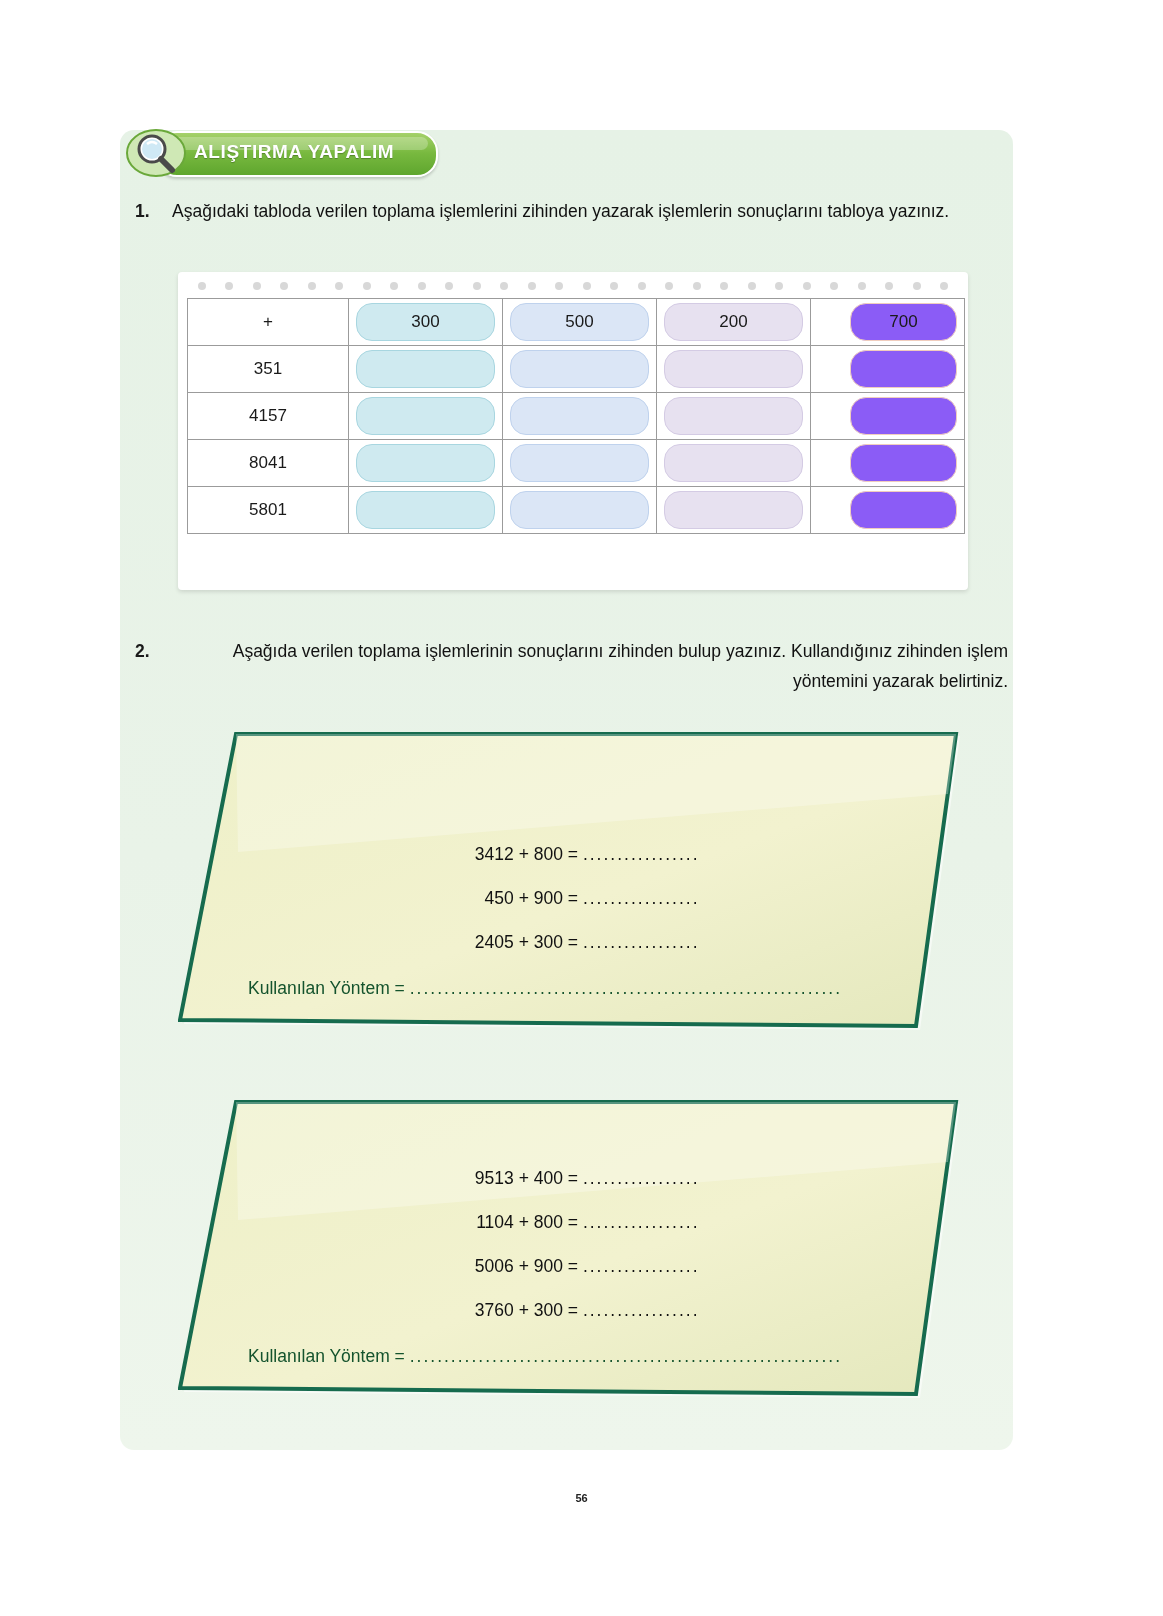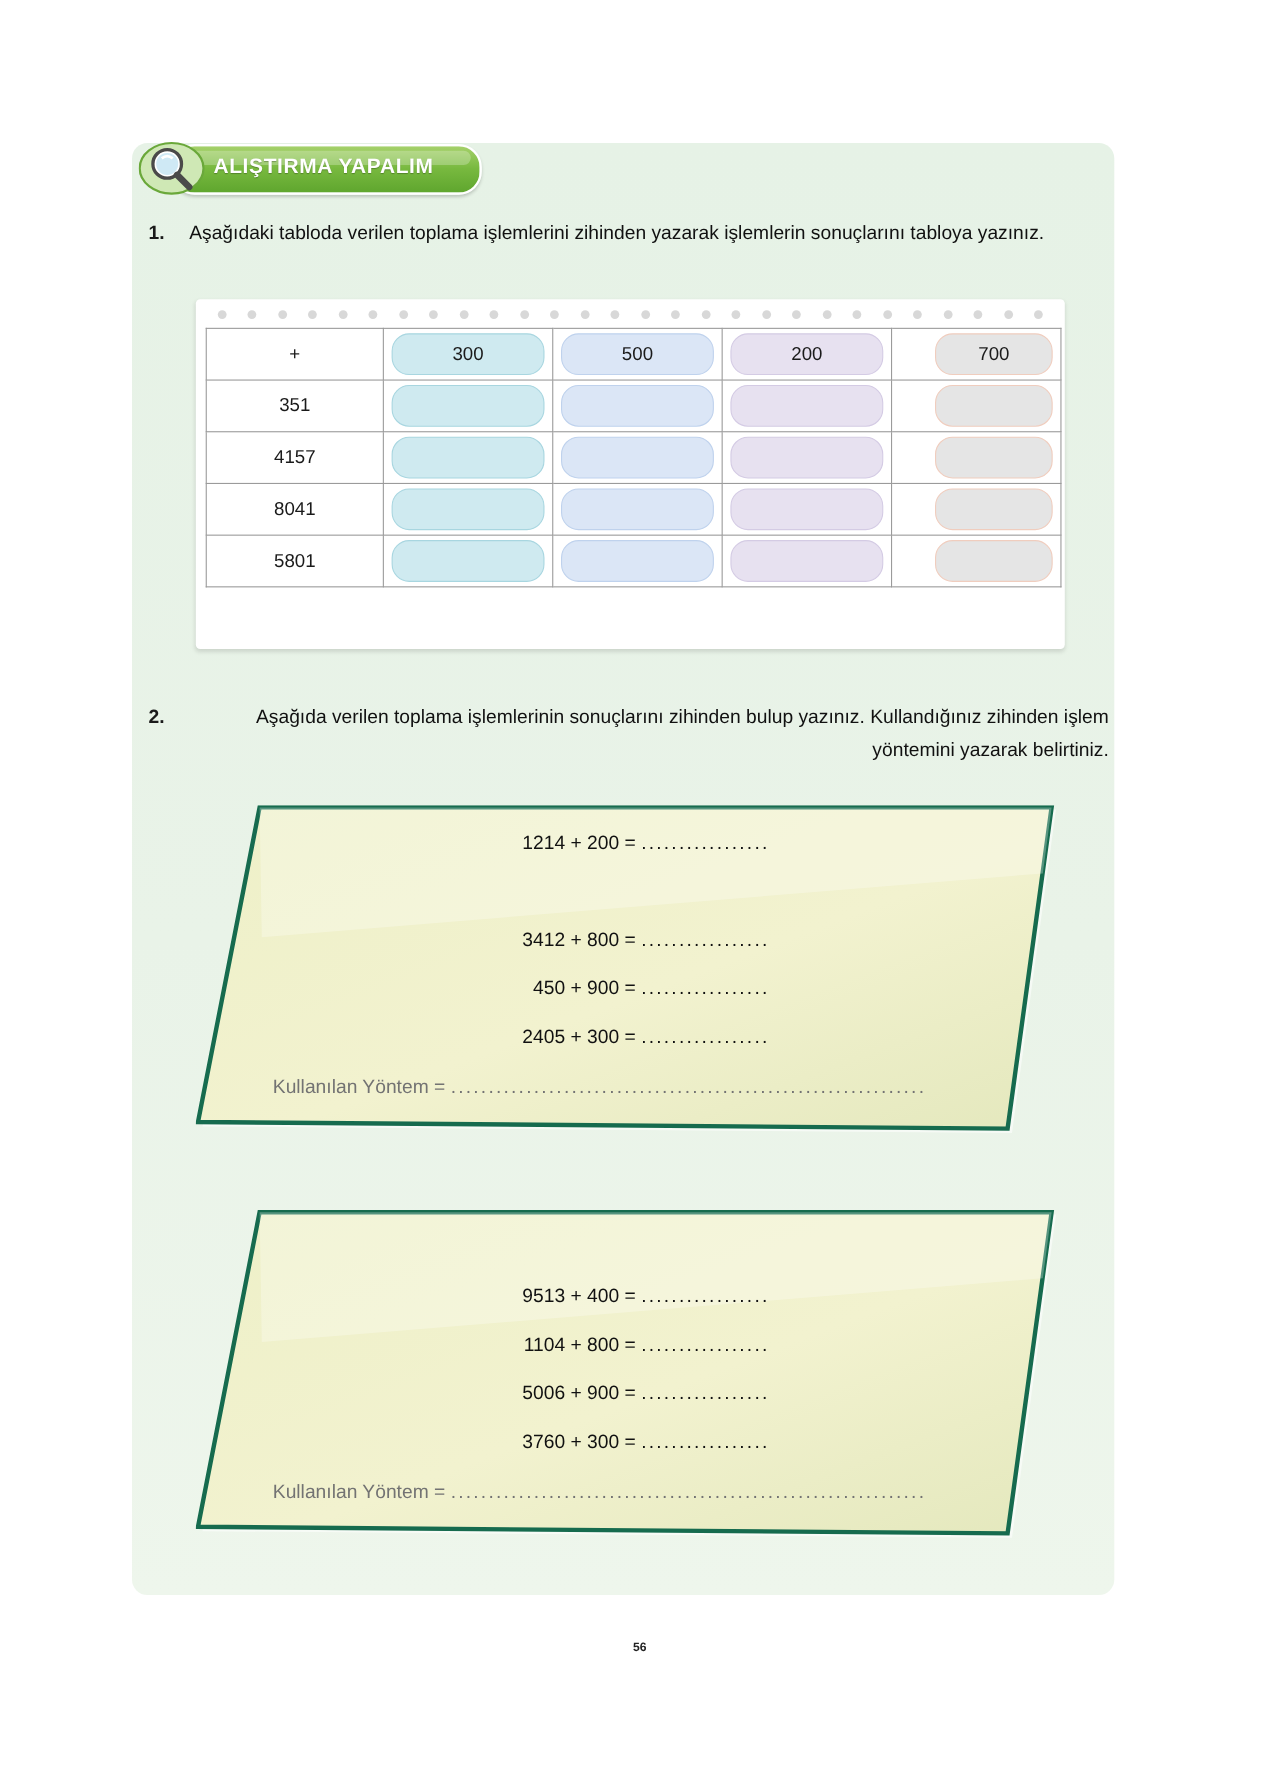--- a/index.html
+++ b/index.html
@@ -146,21 +146,21 @@
   .chip {
     height: 36px;
     margin: 0 7px;
     border-radius: 16px;
     line-height: 36px;
     font-size: 17px;
   }
   .chip.c0 { background: #cfeaf0; border: 1px solid #a8d6e0; }
   .chip.c1 { background: #dbe6f6; border: 1px solid #bfd2ed; }
   .chip.c2 { background: #e7e1f0; border: 1px solid #d4cbe4; }
-  .chip.c3 { background: #e5e5e5; border: 1px solid #f0cdbe; margin-left: 39px; }
+  .chip.c3 { background: #8b5cf6; border: 1px solid #f0cdbe; margin-left: 39px; }
 
   
   .card {
     position: absolute;
     width: 790px;
     height: 310px;
   }
   #card1 { left: 178px; top: 732px; }
   #card2 { left: 178px; top: 1100px; }
 
@@ -189,21 +189,21 @@
     width: 150px;
     text-align: right;
   }
   .eq .dots {
     letter-spacing: 2px;
   }
   .method {
     position: absolute;
     left: 70px;
     font-size: 17.5px;
-    color: #737373;
+    color: #14532d;
   }
   .method .dots { letter-spacing: 2px; }
 
   .page-number {
     position: absolute;
     left: 0;
     top: 1492px;
     width: 1163px;
     text-align: center;
     font-size: 11px;
@@ -356,24 +356,20 @@
         <stop offset="0%" stop-color="#eef0c8"></stop>
         <stop offset="55%" stop-color="#f2f2cf"></stop>
         <stop offset="100%" stop-color="#e4e8bd"></stop>
       </linearGradient>
     </defs>
     <path d="M62 4 L782 4 L742 298 L6 292 Z" fill="#ffffff" opacity="0.55"></path>
     <path d="M58 2 L778 2 L738 294 L2 288 Z" fill="url(#g1)" stroke="#166b4e" stroke-width="4"></path>
     <path d="M58 2 L778 2 L770 62 L60 120 Z" fill="#ffffff" opacity="0.28"></path>
   </svg>
   <div class="lines">
-    <div class="eq" style="top:24px">
-      <span class="lhs">1214 + 200 =</span>
-      <span class="dots">.................</span>
-    </div>
     <div class="eq" style="top:112px">
       <span class="lhs">3412 + 800 =</span>
       <span class="dots">.................</span>
     </div>
     <div class="eq" style="top:156px">
       <span class="lhs">450 + 900 =</span>
       <span class="dots">.................</span>
     </div>
     <div class="eq" style="top:200px">
       <span class="lhs">2405 + 300 =</span>

